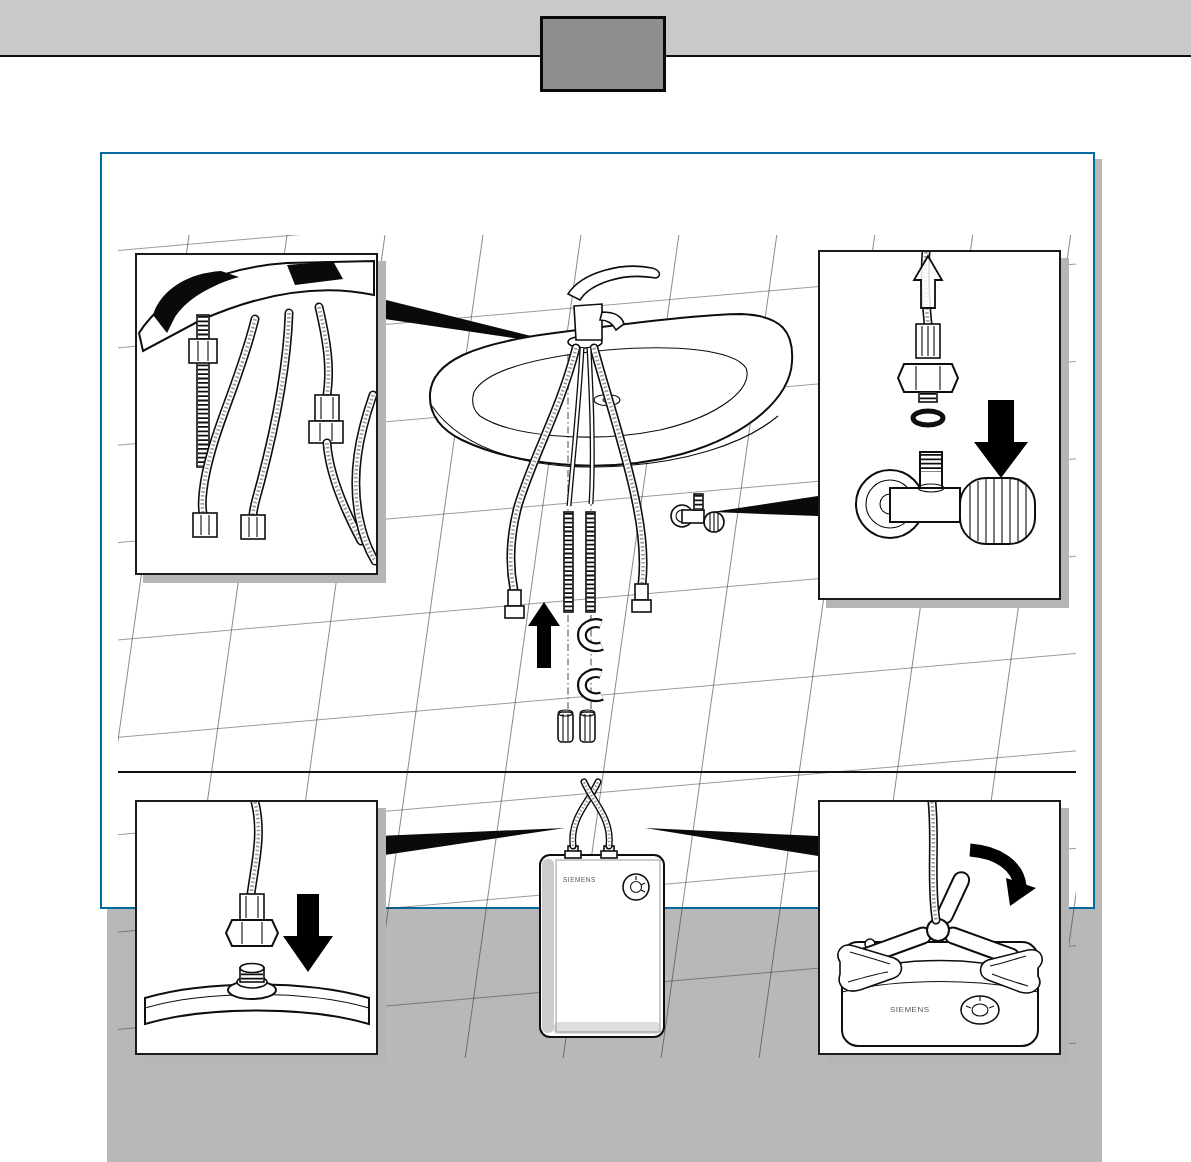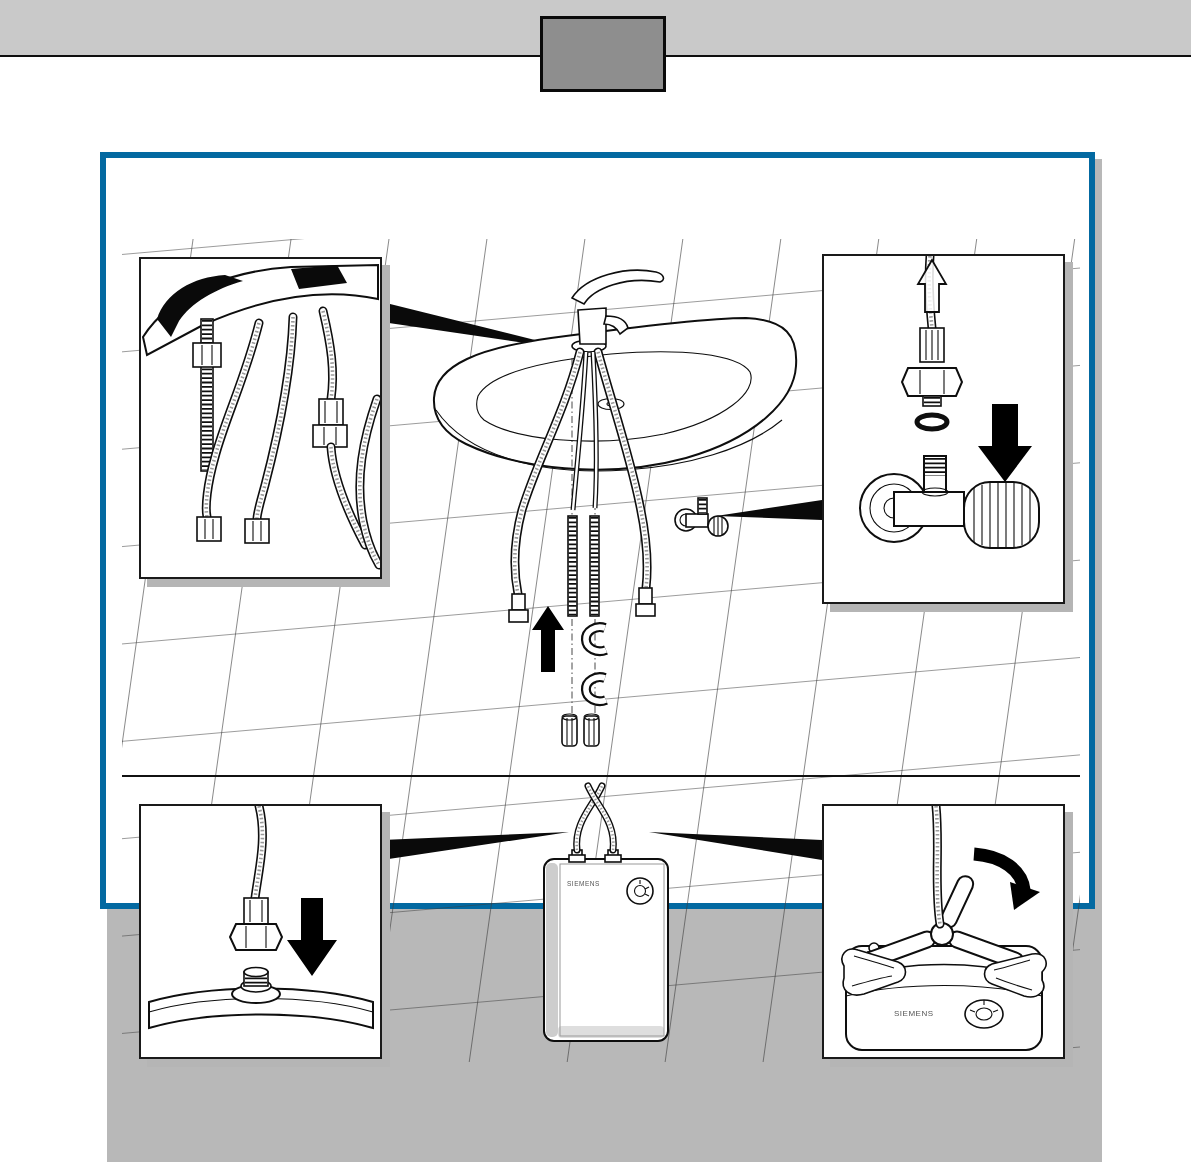--- a/index.html
+++ b/index.html
@@ -9,21 +9,21 @@
   
   .header-band{position:absolute;left:0;top:0;width:1191px;height:55px;
                background:#c9c9c9;border-bottom:2px solid #0e0e0e;}
   .header-tab{position:absolute;left:540px;top:16px;width:126px;height:76px;
               background:#8e8e8e;border:3px solid #0a0a0a;box-sizing:border-box;}
 
   
   .panel-shadow{position:absolute;left:107px;top:159px;width:995px;height:1006px;
                 background:#b8b8b8;}
   .panel{position:absolute;left:100px;top:152px;width:995px;height:757px;
-         background:#fff;border:6px solid #0369a1;box-sizing:border-box;}
+         background:#fff;border:2px solid #0369a1;box-sizing:border-box;}
   .scene{position:absolute;left:0;top:0;}
 
   
   .inset-shadow{position:absolute;background:#b5b5b5;}
   .inset{position:absolute;background:#fff;border:2px solid #1a1a1a;
          box-sizing:border-box;overflow:hidden;}
 
   
   .part{fill:#fff;stroke:#0e0e0e;stroke-width:1.6;}
   .outline2{fill:#fff;stroke:#0e0e0e;stroke-width:2;}

